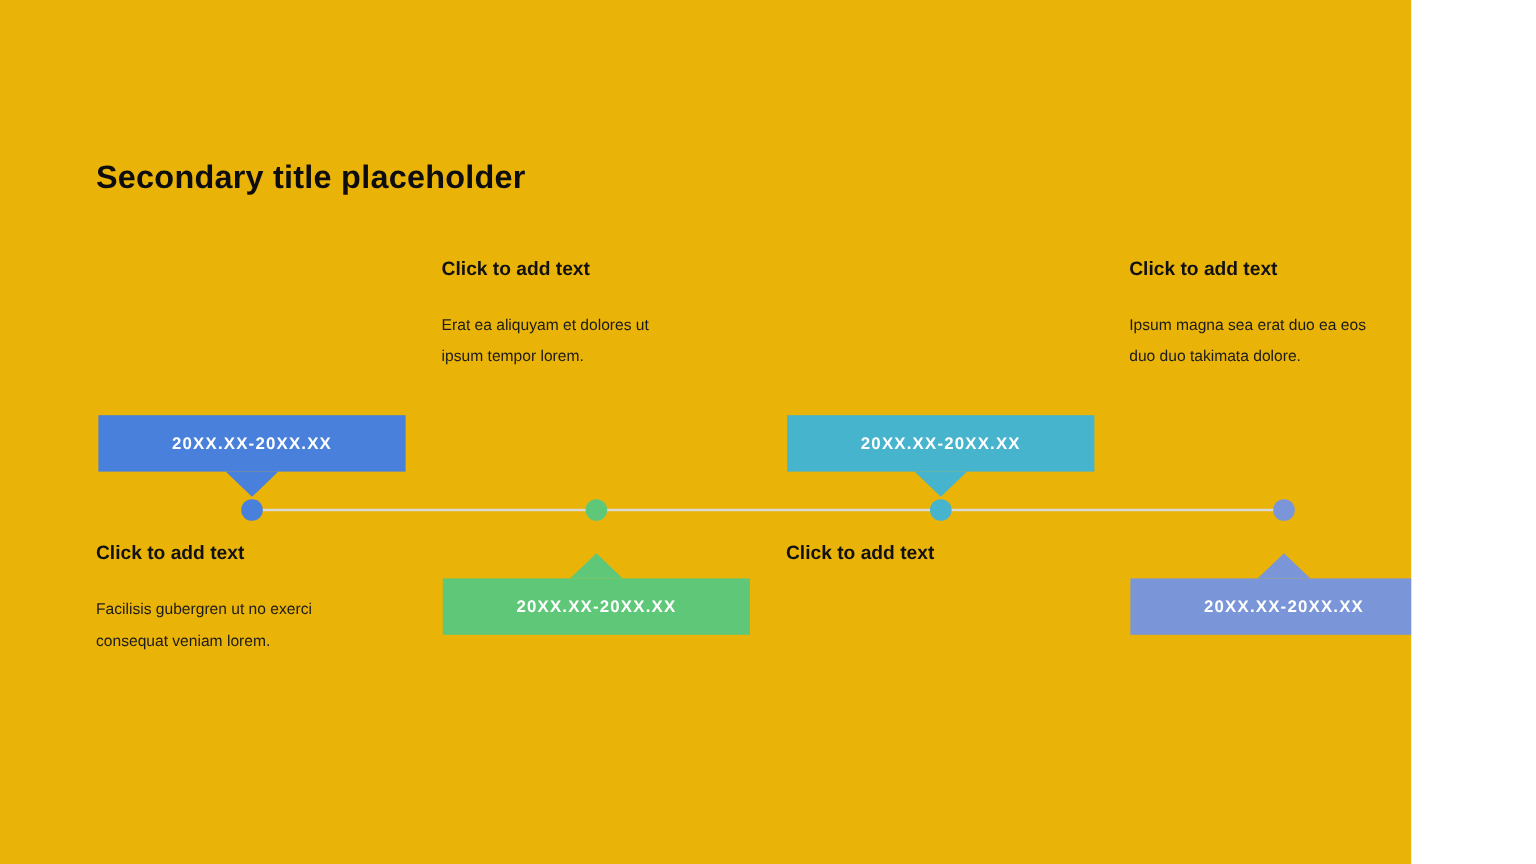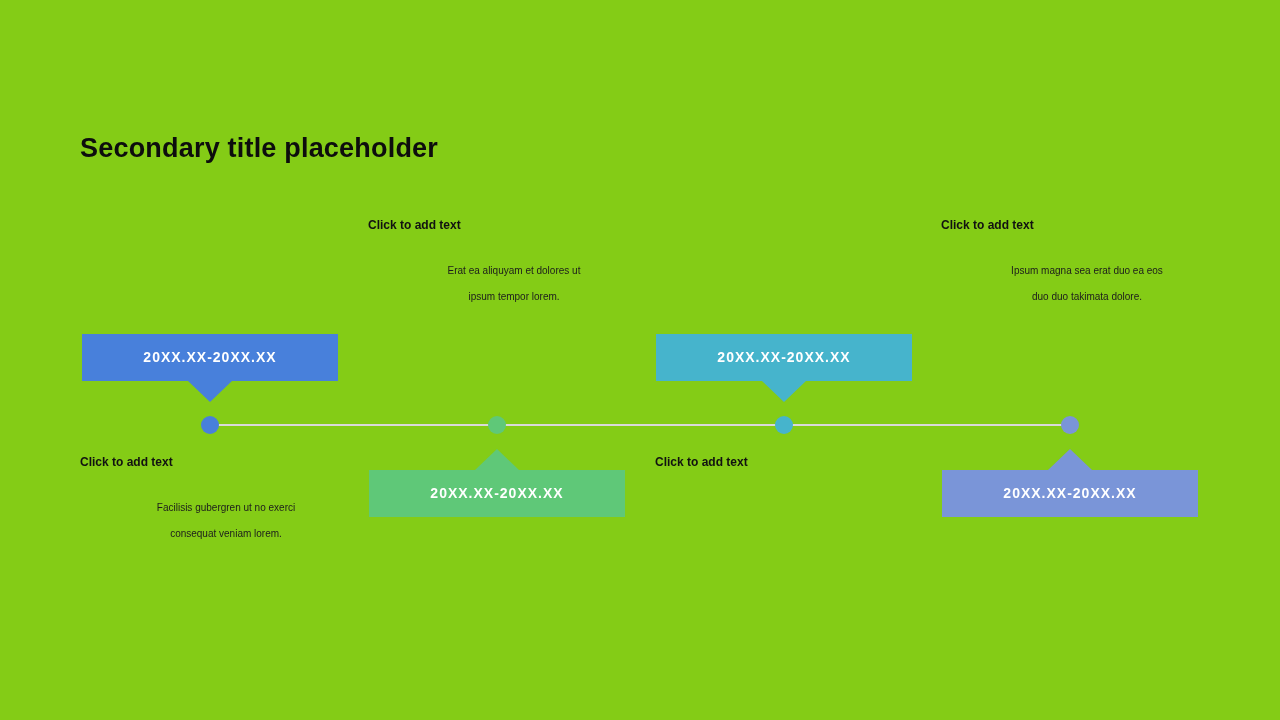--- a/index.html
+++ b/index.html
@@ -1,20 +1,20 @@
 <!DOCTYPE html>
 <html><head>
 <meta charset="utf-8">
 <style>
   html, body { margin: 0; padding: 0; background: #ffffff; }
   .slide {
     position: relative;
-    width: 1280px;
+    width: 1176px;
     height: 720px;
-    background: #84cc16;
+    background: #eab308;
     overflow: hidden;
     font-family: "Liberation Sans", sans-serif;
     color: #1a1a1a;
   }
   .slide-title {
     position: absolute;
     left: 80px;
     top: 132px;
     margin: 0;
     font-size: 27px;
@@ -35,20 +35,21 @@
     position: absolute;
     top: 416px;
     width: 18px;
     height: 18px;
     border-radius: 50%;
   }
   .badge {
     position: absolute;
     width: 256px;
     height: 47px;
+    margin-top: 12px;
   }
   .badge .badge-label {
     display: block;
     width: 100%;
     height: 47px;
     line-height: 47px;
     text-align: center;
     color: #ffffff;
     font-size: 14px;
     font-weight: bold;
@@ -63,32 +64,31 @@
     border-right: 22px solid transparent;
   }
   .pointer.down { top: 47px; border-top: 21px solid; }
   .pointer.up   { top: -21px; border-bottom: 21px solid; }
   .tblock {
     position: absolute;
     width: 292px;
   }
   .tblock h3 {
     margin: 0 0 21px 0;
-    font-size: 12px;
+    font-size: 16px;
     line-height: 24px;
     font-weight: bold;
     color: #111111;
   }
   .tblock p {
     margin: 0;
-    font-size: 10px;
+    font-size: 13px;
     line-height: 26px;
     color: #1c1c1c;
     white-space: pre-line;
-    text-align: center;
   }
 </style>
 </head>
 <body>
 
 <div class="slide">
 
   <h1 class="slide-title">Secondary title placeholder</h1>
 
   <div class="timeline-line" style="background: rgb(217, 217, 217);"></div>

